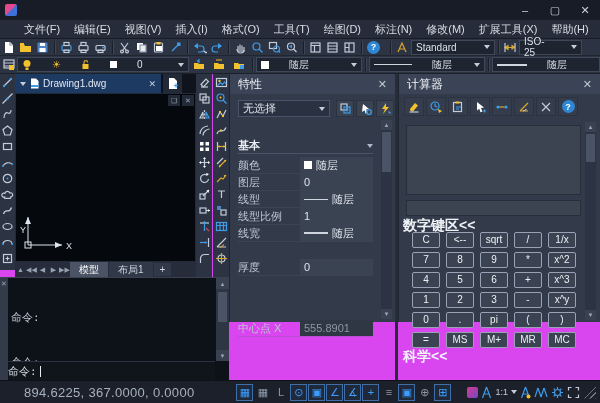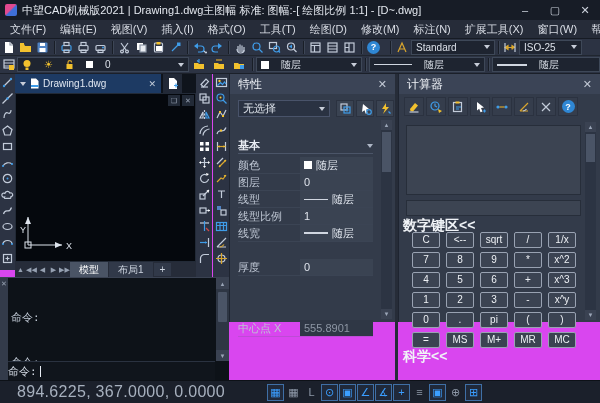--- a/index.html
+++ b/index.html
@@ -8,30 +8,30 @@
   #app{position:relative;width:600px;height:403px;background:#2b3140}
 
   
   .titlebar{position:absolute;top:0;left:0;width:600px;height:20px;background:#171c26;display:flex;align-items:center;padding-left:5px;gap:5px}
   .logo{width:12px;height:12px;border-radius:2px;background:linear-gradient(135deg,#e2498f 0 45%,#3f6fd8 55% 100%);flex:0 0 auto}
   .title-text{font-size:11px;color:#e4e8ef;white-space:nowrap;overflow:hidden}
   .win-btns{margin-left:auto;display:flex;height:100%}
   .win-btn{width:30px;display:flex;align-items:center;justify-content:center;color:#ccd2dc;font-size:11px}
 
   
-  .menubar{position:absolute;top:20px;left:0;width:600px;height:19px;background:#262c39;border-bottom:1px solid #161b24;display:flex;align-items:center;padding-left:3px}
+  .menubar{position:absolute;top:20px;left:0;width:600px;height:19px;background:#262c39;border-bottom:1px solid #161b24;display:flex;align-items:center;padding-left:17px}
   .mi{padding:2px 7px;color:#d9dde5;font-size:11px;white-space:nowrap}
 
   
   .tb{position:absolute;left:0;width:600px;display:flex;align-items:center;background:#2c3343}
   #tb1{top:39px;height:17px;border-bottom:1px solid #20262f}
   #tb2{top:56px;height:18px;border-bottom:1px solid #1b2029}
   .tbi{width:17px;height:15px;display:flex;align-items:center;justify-content:center;flex:0 0 auto}
   .sep{width:1px;height:13px;background:#191e27;box-shadow:1px 0 0 #3d4656;margin:0 3px;flex:0 0 auto}
-  .combo{height:15px;background:#1e2430;border:1px solid #3e4858;color:#dbe0e8;font-size:10px;display:flex;align-items:center;padding:0 4px;gap:12px;flex:0 0 auto}
+  .combo{height:15px;background:#1e2430;border:1px solid #3e4858;color:#dbe0e8;font-size:10px;display:flex;align-items:center;padding:0 4px;gap:20px;flex:0 0 auto}
   .dd{width:0;height:0;border-left:3px solid transparent;border-right:3px solid transparent;border-top:4px solid #c7cdd8;margin-left:auto;flex:0 0 auto}
   svg.i{stroke:#c3ccda;fill:none;stroke-width:1.2;display:block}
   .yf{fill:#f2c12e;stroke:none}.bf{fill:#3f9ce8;stroke:none}.wf{fill:#ffffff;stroke:none}
   .ys{stroke:#d9a62e}.bs{stroke:#3f9ce8}.rs{stroke:#d04848}
 
   
   .main{position:absolute;top:74px;left:0;width:600px;height:306px;background:#d946ef}
   .vtb{position:absolute;background:#2c3343;display:flex;flex-direction:column;align-items:center}
   #draw-tb{left:0;top:0;width:15px;height:196px}
   #mod-tb{left:196px;top:0;width:16px;height:203px}
@@ -97,57 +97,55 @@
   .cbtn{width:20px;height:19px;display:flex;align-items:center;justify-content:center;background:#353d4c;border:1px solid #2b3240}
   .cdisp{position:absolute;left:7px;top:51px;width:175px;height:70px;background:#3c4452;border:1px solid #272e3a}
   .cinput{position:absolute;left:7px;top:126px;width:175px;height:16px;background:#3c4452;border:1px solid #272e3a}
   .clabel{position:absolute;left:4px;font-size:14px;font-weight:bold;color:#f0f3f7}
   .kgrid{position:absolute;left:13px;display:grid;grid-template-columns:repeat(5,28px);grid-auto-rows:16px;column-gap:6px;row-gap:4px}
   .key{background:#3b4352;border:1px solid #99a2b2;border-radius:2px;color:#eef1f5;font-size:10px;display:flex;align-items:center;justify-content:center;line-height:1}
   .helpc{width:13px;height:13px;border-radius:50%;background:#2f87d4;color:#fff;font-size:9px;font-weight:bold;display:flex;align-items:center;justify-content:center}
 
   
   .statusbar{position:absolute;left:0;top:380px;width:600px;height:23px;background:#1b202b;border-top:1px solid #0d1117;display:flex;align-items:center;padding:0 4px}
-  .coords{font-size:16px;color:#a7b0be;margin-left:13px;letter-spacing:.3px}
+  .coords{font-size:13px;color:#a7b0be;margin-left:20px;letter-spacing:.3px}
   .stg{display:flex;gap:1px;margin-left:42px}
   .st{width:17px;height:17px;display:flex;align-items:center;justify-content:center;font-size:11px;color:#8e98a8}
   .st.on{border:1px solid #3f6fa6;background:#20293a;color:#3b9eff}
   .st.blue{color:#3b9eff}
   .rightg{margin-left:auto;display:flex;align-items:center;gap:3px}
   .zwlogo{width:11px;height:11px;border-radius:2px;background:linear-gradient(135deg,#d63a8e,#7048c8)}
   .scale-txt{font-size:9px;color:#c3cad6}
   .grip{width:13px;height:13px;clip-path:polygon(100% 0,100% 100%,0 100%);background:repeating-linear-gradient(-45deg,#6b7687 0 1px,transparent 1px 4px)}
 </style>
 </head>
 <body>
 
 <div id="app">
 
   <div class="titlebar">
     <span class="logo"></span>
-    <span class="title-text">中望CAD机械版2021 | Drawing1.dwg主图幅 标准: 图幅:-[ 绘图比例 1:1] - [D~.dwg]</span>
     <span class="win-btns">
       <span class="win-btn">–</span>
       <span class="win-btn">▢</span>
       <span class="win-btn">✕</span>
     </span>
   </div>
 
   <div class="menubar">
     <span class="mi">文件(F)</span>
     <span class="mi">编辑(E)</span>
     <span class="mi">视图(V)</span>
     <span class="mi">插入(I)</span>
     <span class="mi">格式(O)</span>
     <span class="mi">工具(T)</span>
     <span class="mi">绘图(D)</span>
+    <span class="mi">标注(N)</span>
     <span class="mi">修改(M)</span>
-    <span class="mi">标注(N)</span>
     <span class="mi">扩展工具(X)</span>
-    <span class="mi">窗口(W)</span>
     <span class="mi">帮助(H)</span>
 
   </div>
 
   <div class="tb" id="tb1">
     <span class="tbi">
         <svg class="i" width="13" height="13">
           <path class="wf" d="M3 1h5l3 3v8H3z"></path>
           <path d="M8 1v3h3" stroke="#8d97a6"></path>
         </svg>
@@ -856,15 +854,39 @@
       <span class="st on">⊙</span>
       <span class="st on">▣</span>
       <span class="st on">∠</span>
       <span class="st on">∡</span>
       <span class="st on">+</span>
       <span class="st">≡</span>
       <span class="st on">▣</span>
       <span class="st">⊕</span>
       <span class="st on">⊞</span>
     </span>
+    <span class="rightg">
+      <span class="zwlogo"></span>
+      <svg class="i" width="11" height="13">
+          <path class="bs" d="M5.5 1L1.5 12M5.5 1l4 11M3 8h5"></path>
+        </svg>
+      <span class="scale-txt">1:1</span>
+      <span class="dd" style="margin-left:0"></span>
+      <svg class="i" width="11" height="13">
+          <path class="bs" d="M5.5 1L1.5 12M5.5 1l4 11M3 8h5"></path>
+          <circle class="yf" cx="8.5" cy="10.5" r="2"></circle>
+        </svg>
+      <svg class="i" width="14" height="13">
+          <path class="bs" d="M4 2L1 11M4 2l3 9"></path>
+          <path class="bs" d="M10 2L7 11M10 2l3 9"></path>
+        </svg>
+      <svg class="i" width="13" height="13">
+          <circle cx="6.5" cy="6.5" r="3" class="bs"></circle>
+          <path class="bs" d="M6.5 1v2M6.5 10v2M1 6.5h2M10 6.5h2M2.6 2.6l1.4 1.4M9 9l1.4 1.4M10.4 2.6L9 4M4 9l-1.4 1.4"></path>
+        </svg>
+      <svg class="i" width="13" height="13">
+          <path d="M1.5 4.5v-3h3M8.5 1.5h3v3M11.5 8.5v3h-3M4.5 11.5h-3v-3"></path>
+        </svg>
+      <span class="grip"></span>
+    </span>
   </div>
 
 </div>
 
 </body></html>

